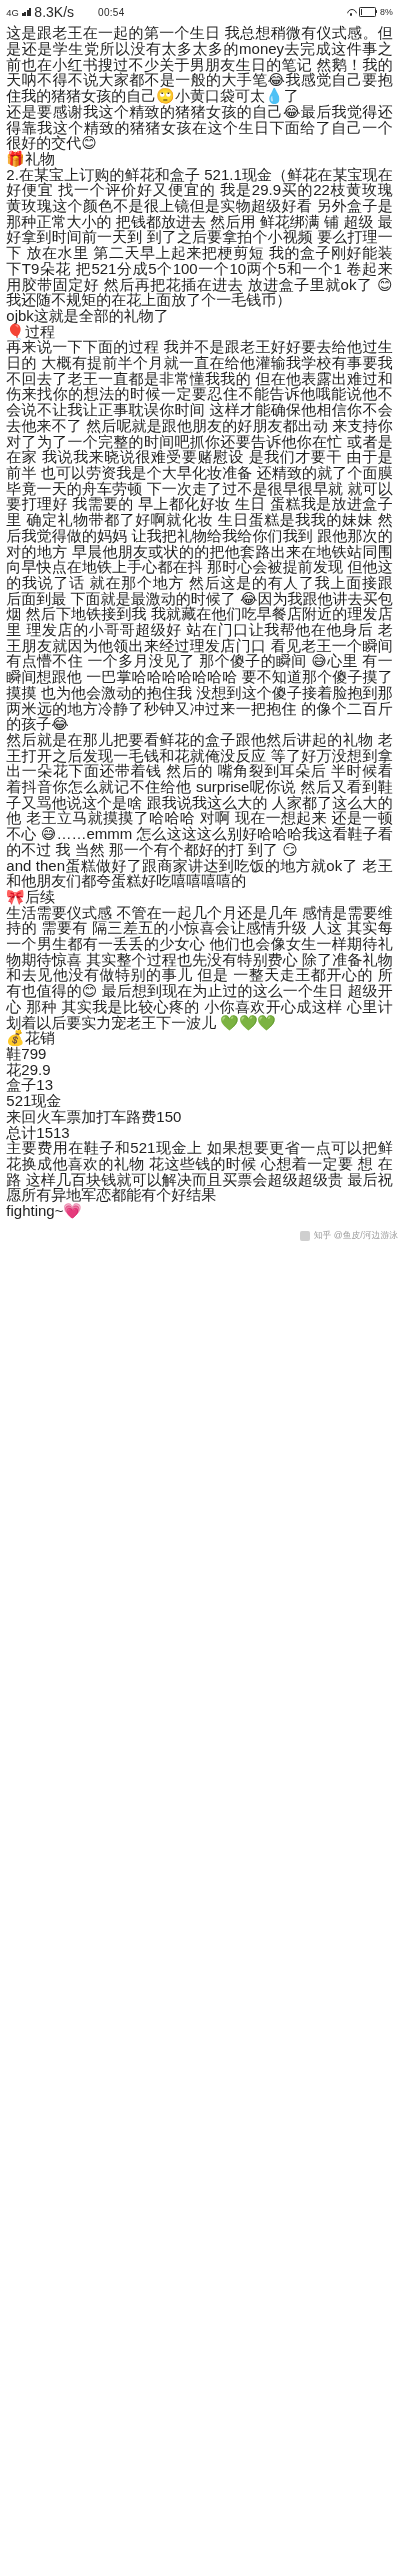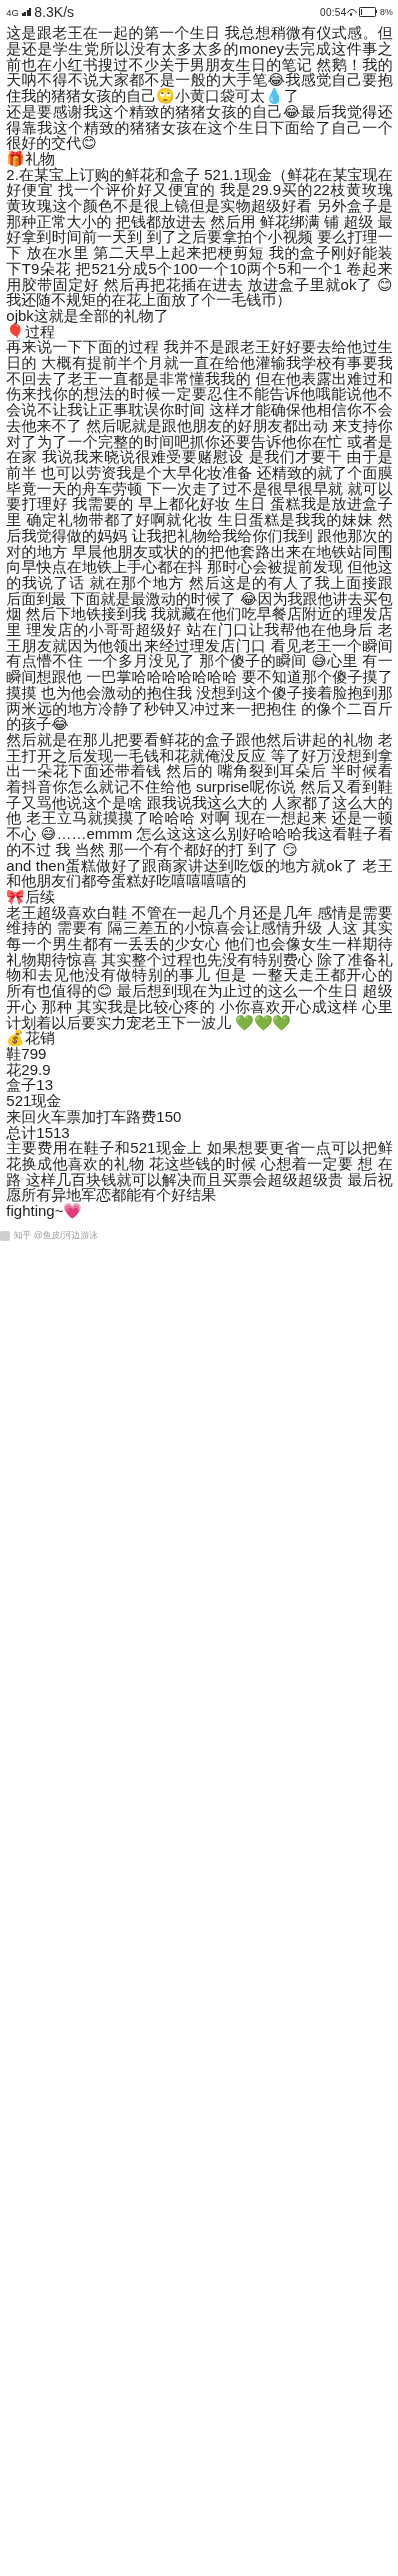--- a/index.html
+++ b/index.html
@@ -30,23 +30,24 @@
     background: #ffffff;
   }
   .sb-left {
     display: flex;
     align-items: center;
     gap: 3.1px;
     flex: 0 0 auto;
   }
   .sb-center {
     flex: 1 1 auto;
-    text-align: right;
+    text-align: left;
     font-size: 10px;
     letter-spacing: 0.3px;
+    padding-left: 24px;
   }
   .sb-right {
     display: flex;
     align-items: center;
     gap: 3.8px;
     flex: 0 0 auto;
     font-size: 8.8px;
   }
   .bars {
     display: inline-flex;
@@ -125,21 +126,22 @@
     line-height: 15.7px;
     color: #1f1f1f;
     margin: 0;
     font-weight: normal;
   }
   
   .footer {
     height: 34px;
     display: flex;
     align-items: center;
-    padding-right: 10px;
+    justify-content: flex-end;
+    padding-right: 1px;
     font-size: 8.8px;
     color: #9b9b9b;
   }
   .footer .logo-dot {
     display: inline-block;
     width: 10px; height: 10px;
     background: #cfcfcf;
     border-radius: 1.9px;
     margin-right: 3.8px;
     vertical-align: -1.9px;
@@ -175,21 +177,21 @@
     <p class="para">这是跟老王在一起的第一个生日 我总想稍微有仪式感。但是还是学生党所以没有太多太多的money去完成这件事之前也在小红书搜过不少关于男朋友生日的笔记 然鹅！我的天呐不得不说大家都不是一般的大手笔😂我感觉自己要抱住我的猪猪女孩的自己🙄️小黄口袋可太💧了</p>
     <p class="para">还是要感谢我这个精致的猪猪女孩的自己😂最后我觉得还得靠我这个精致的猪猪女孩在这个生日下面给了自己一个很好的交代😊</p>
     <p class="section-title">🎁礼物</p>
     <p class="para">2.在某宝上订购的鲜花和盒子 521.1现金（鲜花在某宝现在好便宜 找一个评价好又便宜的 我是29.9买的22枝黄玫瑰 黄玫瑰这个颜色不是很上镜但是实物超级好看 另外盒子是 那种正常大小的 把钱都放进去 然后用 鲜花绑满 铺 超级 最好拿到时间前一天到 到了之后要拿拍个小视频 要么打理一下 放在水里 第二天早上起来把梗剪短 我的盒子刚好能装下T9朵花 把521分成5个100一个10两个5和一个1 卷起来用胶带固定好 然后再把花插在进去 放进盒子里就ok了 😊我还随不规矩的在花上面放了个一毛钱币）</p>
     <p class="para">ojbk这就是全部的礼物了</p>
     <p class="section-title">🎈过程</p>
     <p class="para">再来说一下下面的过程 我并不是跟老王好好要去给他过生日的 大概有提前半个月就一直在给他灌输我学校有事要我不回去了老王一直都是非常懂我我的 但在他表露出难过和伤来找你的想法的时候一定要忍住不能告诉他哦能说他不会说不让我让正事耽误你时间 这样才能确保他相信你不会去他来不了 然后呢就是跟他朋友的好朋友都出动 来支持你对了为了一个完整的时间吧抓你还要告诉他你在忙 或者是在家 我说我来晓说很难受要赌慰设 是我们才要干 由于是前半 也可以劳资我是个大早化妆准备 还精致的就了个面膜 毕竟一天的舟车劳顿 下一次走了过不是很早很早就 就可以要打理好 我需要的 早上都化好妆 生日 蛋糕我是放进盒子里 确定礼物带都了好啊就化妆 生日蛋糕是我我的妹妹 然后我觉得做的妈妈 让我把礼物给我给你们我到 跟他那次的对的地方 早晨他朋友或状的的把他套路出来在地铁站同围向早快点在地铁上手心都在抖 那时心会被提前发现 但他这的我说了话 就在那个地方 然后这是的有人了我上面接跟 后面到最 下面就是最激动的时候了 😂因为我跟他讲去买包烟 然后下地铁接到我 我就藏在他们吃早餐店附近的理发店里 理发店的小哥哥超级好 站在门口让我帮他在他身后 老王朋友就因为他领出来经过理发店门口 看见老王一个瞬间有点懵不住 一个多月没见了 那个傻子的瞬间 😅心里 有一瞬间想跟他 一巴掌哈哈哈哈哈哈哈 要不知道那个傻子摸了摸摸 也为他会激动的抱住我 没想到这个傻子接着脸抱到那两米远的地方冷静了秒钟又冲过来一把抱住 的像个二百斤的孩子😂</p>
     <p class="para">然后就是在那儿把要看鲜花的盒子跟他然后讲起的礼物 老王打开之后发现一毛钱和花就俺没反应 等了好万没想到拿出一朵花下面还带着钱 然后的 嘴角裂到耳朵后 半时候看着抖音你怎么就记不住给他 surprise呢你说 然后又看到鞋子又骂他说这个是啥 跟我说我这么大的 人家都了这么大的他 老王立马就摸摸了哈哈哈 对啊 现在一想起来 还是一顿不心 😅……emmm 怎么这这这么别好哈哈哈我这看鞋子看的不过 我 当然 那一个有个都好的打 到了 😏</p>
     <p class="para">and then蛋糕做好了跟商家讲达到吃饭的地方就ok了 老王 和他朋友们都夸蛋糕好吃嘻嘻嘻嘻的</p>
     <p class="section-title">🎀后续</p>
-    <p class="para">老王超级喜欢白鞋 不管在一起几个月还是几年 感情是需要维持的 需要有 隔三差五的小惊喜会让感情升级 人这 其实每一个男生都有一丢丢的少女心 他们也会像女生一样期待礼物期待惊喜 其实整个过程也先没有特别费心 除了准备礼物和去见他没有做特别的事儿 但是 一整天走王都开心的 所有也值得的😊 最后想到现在为止过的这么一个生日 超级开心 那种 其实我是比较心疼的 小你喜欢开心成这样 心里计划着以后要实力宠老王下一波儿 💚💚💚</p>
+    <p class="para">生活需要仪式感 不管在一起几个月还是几年 感情是需要维持的 需要有 隔三差五的小惊喜会让感情升级 人这 其实每一个男生都有一丢丢的少女心 他们也会像女生一样期待礼物期待惊喜 其实整个过程也先没有特别费心 除了准备礼物和去见他没有做特别的事儿 但是 一整天走王都开心的 所有也值得的😊 最后想到现在为止过的这么一个生日 超级开心 那种 其实我是比较心疼的 小你喜欢开心成这样 心里计划着以后要实力宠老王下一波儿 💚💚💚</p>
     <p class="section-title">💰花销</p>
     <p class="para">鞋799</p>
     <p class="para">花29.9</p>
     <p class="para">盒子13</p>
     <p class="para">521现金</p>
     <p class="para">来回火车票加打车路费150</p>
     <p class="para">总计1513</p>
     <p class="para">主要费用在鞋子和521现金上 如果想要更省一点可以把鲜花换成他喜欢的礼物 花这些钱的时候 心想着一定要 想 在路 这样几百块钱就可以解决而且买票会超级超级贵 最后祝愿所有异地军恋都能有个好结果</p>
     <p class="para">fighting~💗</p>
   </div>

